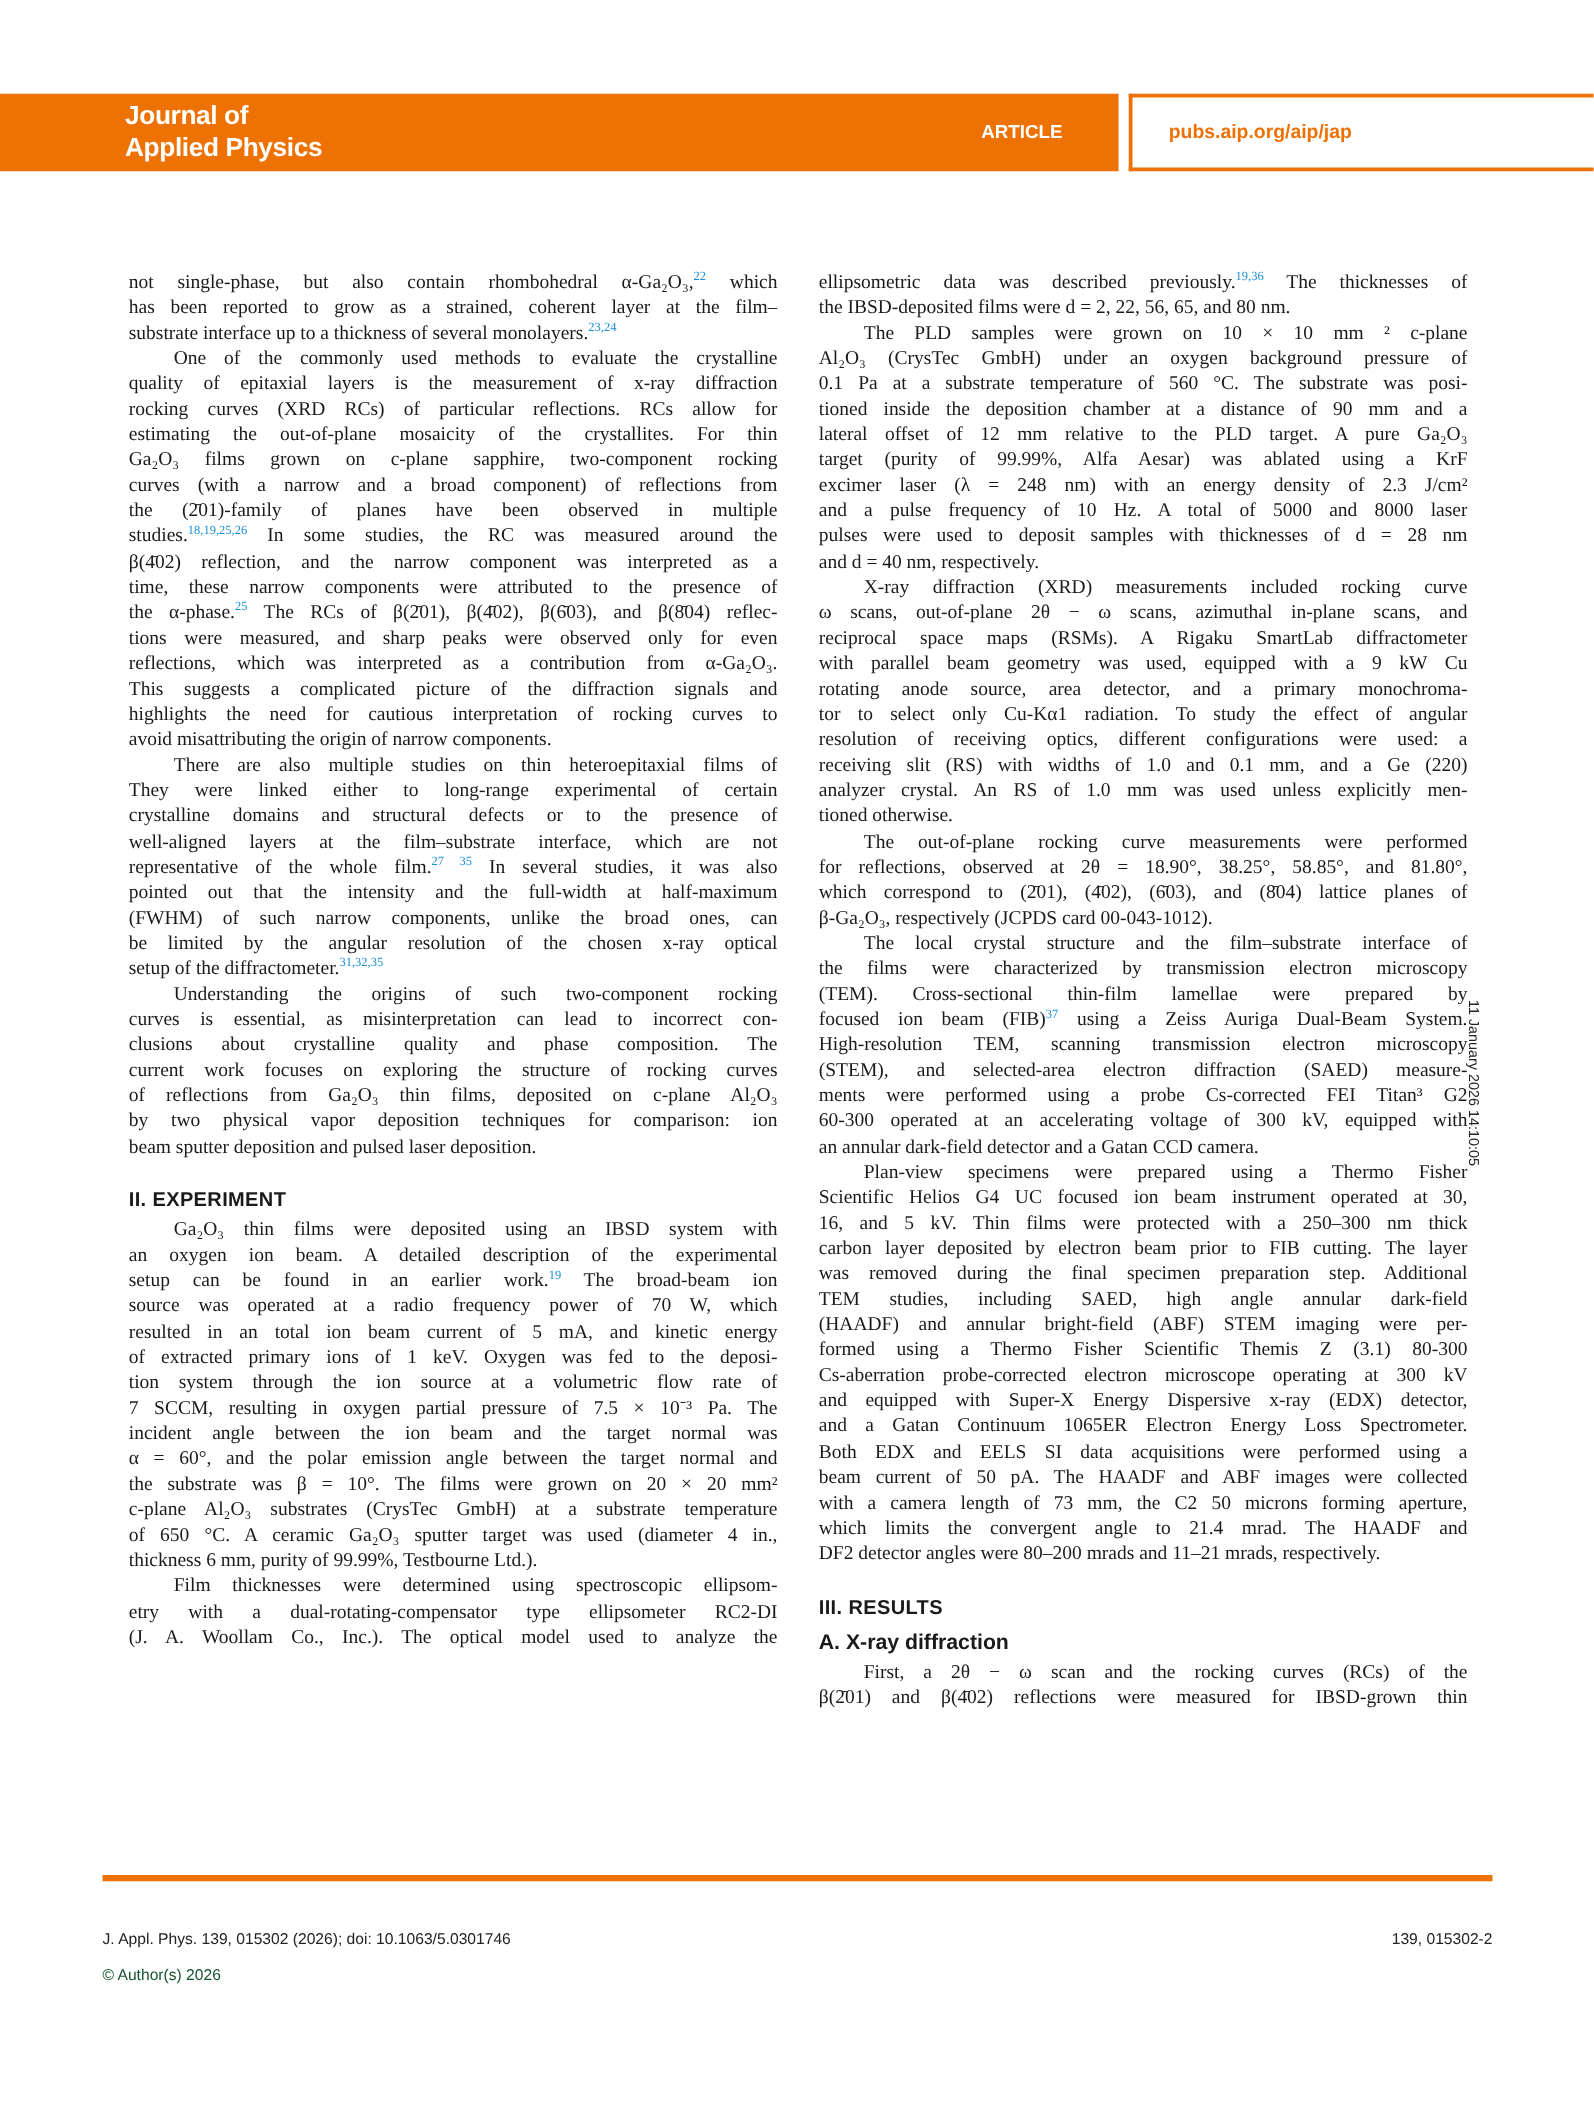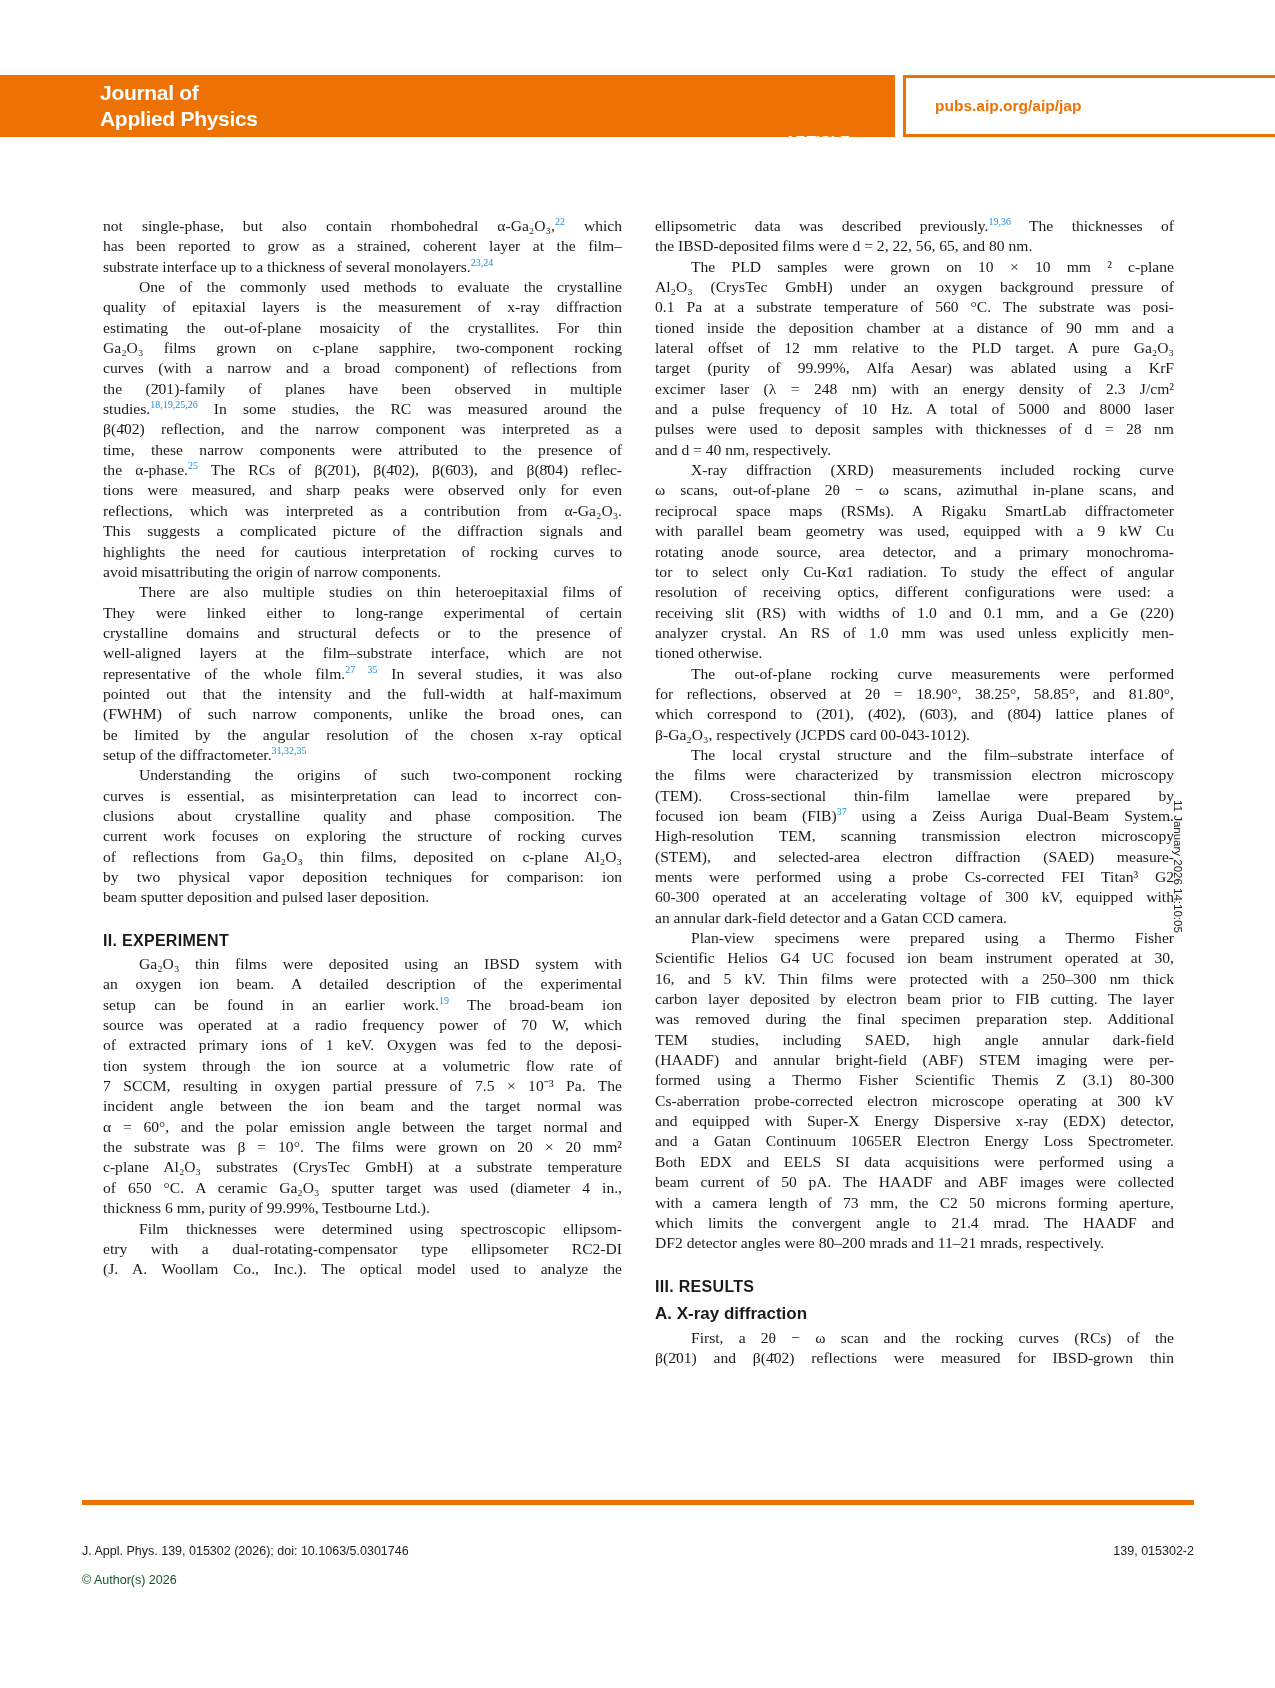--- a/index.html
+++ b/index.html
@@ -1,19 +1,19 @@
 <!DOCTYPE html>
 <html><head>
 <meta charset="utf-8">
 <style>
   html, body { margin:0; padding:0; background:#ffffff; }
   body { width:1275px; height:1688px; position:relative; overflow:hidden; font-family:"Liberation Serif", serif; color:#1a1a1a; }
   .hdr-band { position:absolute; left:0; top:75px; width:895px; height:62px; background:#ee7203; }
   .hdr-journal { position:absolute; left:100px; top:80px; color:#fff; font-family:"Liberation Sans", sans-serif; font-size:21px; line-height:26px; font-weight:bold; letter-spacing:-0.3px; }
-  .hdr-article { position:absolute; left:785px; top:97px; color:#fff; font-family:"Liberation Sans", sans-serif; font-size:15px; font-weight:bold;margin-top:35px; }
+  .hdr-article { position:absolute; left:785px; top:97px; color:#fff; font-family:"Liberation Sans", sans-serif; font-size:15px; font-weight:bold; }
   .hdr-gap { position:absolute; left:895px; top:75px; width:8px; height:62px; background:#fff; }
   .hdr-url-box { position:absolute; left:903px; top:75px; width:372px; height:62px; box-sizing:border-box; border:3px solid #ee7203; border-right:none; background:#fff; }
   .hdr-url { position:absolute; left:935px; top:97px; color:#ee7203; font-family:"Liberation Sans", sans-serif; font-size:15.5px; font-weight:bold; }
   .col { position:absolute; top:216px; width:519px; font-size:15.6px; line-height:20.35px; }
   .col-left { left:103px; }
   .col-right { left:655px; }
   .ln { display:block; height:20.35px; white-space:nowrap; text-align:justify; text-align-last:justify; overflow:hidden; }
   .ln.last { text-align-last:left; }
   .ln.indent { text-indent:36px; }
   .ln.gap { height:20.35px; }
@@ -39,20 +39,21 @@
 <div class="hdr-url-box"></div>
 <div class="hdr-url">pubs.aip.org/aip/jap</div>
 
 <div class="col col-left">
   <div id="left-intro">
       <span class="ln"><span>not single-phase, but also contain rhombohedral α-Ga₂O₃,</span><span class="sup">22</span><span> which</span></span>
       <span class="ln"><span>has been reported to grow as a strained, coherent layer at the film–</span></span>
       <span class="ln last"><span>substrate interface up to a thickness of several monolayers.</span><span class="sup">23,24</span></span>
       <span class="ln indent"><span>One of the commonly used methods to evaluate the crystalline</span></span>
       <span class="ln"><span>quality of epitaxial layers is the measurement of x-ray diffraction</span></span>
+      <span class="ln"><span>rocking curves (XRD RCs) of particular reflections. RCs allow for</span></span>
       <span class="ln"><span>estimating the out-of-plane mosaicity of the crystallites. For thin</span></span>
       <span class="ln"><span>Ga₂O₃ films grown on c-plane sapphire, two-component rocking</span></span>
       <span class="ln"><span>curves (with a narrow and a broad component) of reflections from</span></span>
       <span class="ln"><span>the (2̄01)-family of planes have been observed in multiple</span></span>
       <span class="ln"><span>studies.</span><span class="sup">18,19,25,26</span><span> In some studies, the RC was measured around the</span></span>
       <span class="ln"><span>β(4̄02) reflection, and the narrow component was interpreted as a</span></span>
       <span class="ln"><span>time, these narrow components were attributed to the presence of</span></span>
       <span class="ln"><span>the α-phase.</span><span class="sup">25</span><span> The RCs of β(2̄01), β(4̄02), β(6̄03), and β(8̄04) reflec-</span></span>
       <span class="ln"><span>tions were measured, and sharp peaks were observed only for even</span></span>
       <span class="ln"><span>reflections, which was interpreted as a contribution from α-Ga₂O₃.</span></span>
@@ -76,20 +77,21 @@
       <span class="ln"><span>by two physical vapor deposition techniques for comparison: ion</span></span>
       <span class="ln last"><span>beam sputter deposition and pulsed laser deposition.</span></span>
     </div>
   <div class="ln gap"></div>
   <div class="sec-head">II. EXPERIMENT</div>
   <div id="left-exp">
       <span class="ln indent"><span>Ga₂O₃ thin films were deposited using an IBSD system with</span></span>
       <span class="ln"><span>an oxygen ion beam. A detailed description of the experimental</span></span>
       <span class="ln"><span>setup can be found in an earlier work.</span><span class="sup">19</span><span> The broad-beam ion</span></span>
       <span class="ln"><span>source was operated at a radio frequency power of 70 W, which</span></span>
+      <span class="ln"><span>resulted in an total ion beam current of 5 mA, and kinetic energy</span></span>
       <span class="ln"><span>of extracted primary ions of 1 keV. Oxygen was fed to the deposi-</span></span>
       <span class="ln"><span>tion system through the ion source at a volumetric flow rate of</span></span>
       <span class="ln"><span>7 SCCM, resulting in oxygen partial pressure of 7.5 × 10⁻³ Pa. The</span></span>
       <span class="ln"><span>incident angle between the ion beam and the target normal was</span></span>
       <span class="ln"><span>α = 60°, and the polar emission angle between the target normal and</span></span>
       <span class="ln"><span>the substrate was β = 10°. The films were grown on 20 × 20 mm²</span></span>
       <span class="ln"><span>c-plane Al₂O₃ substrates (CrysTec GmbH) at a substrate temperature</span></span>
       <span class="ln"><span>of 650 °C. A ceramic Ga₂O₃ sputter target was used (diameter 4 in.,</span></span>
       <span class="ln last"><span>thickness 6 mm, purity of 99.99%, Testbourne Ltd.).</span></span>
       <span class="ln indent"><span>Film thicknesses were determined using spectroscopic ellipsom-</span></span>

